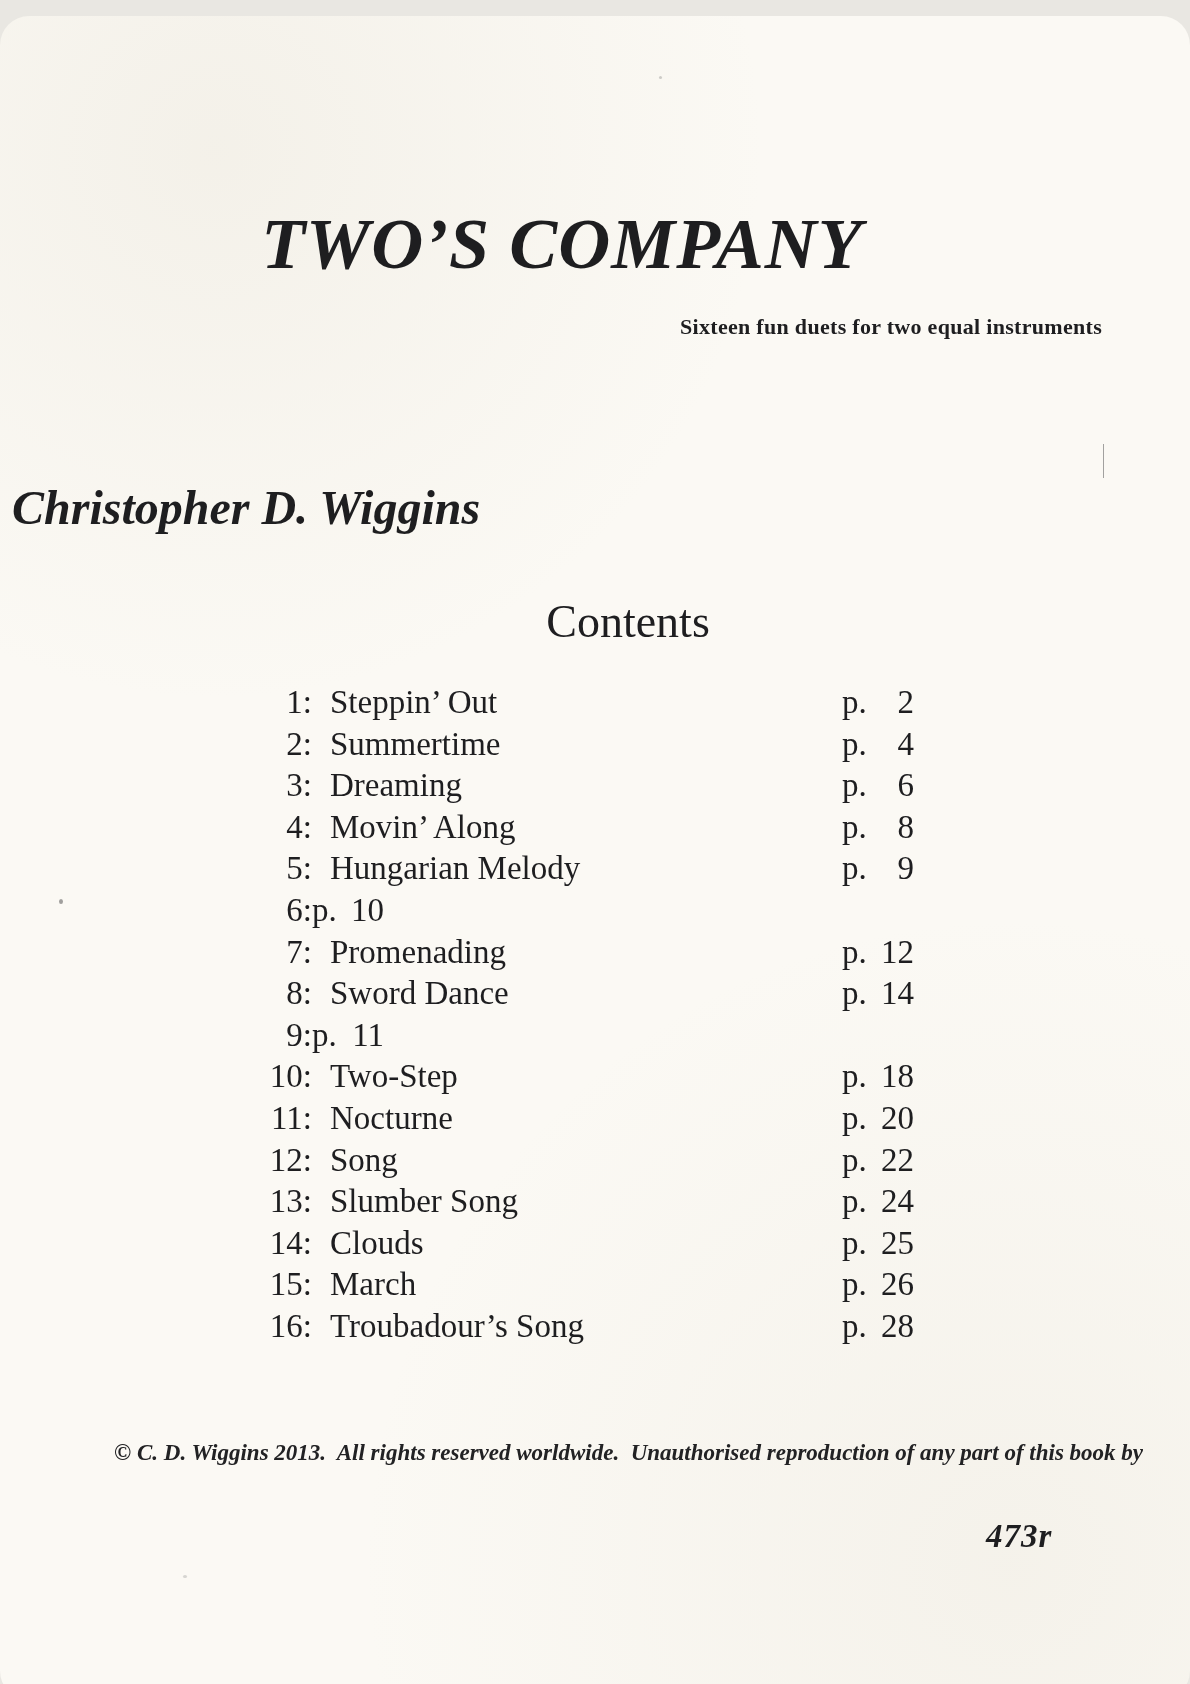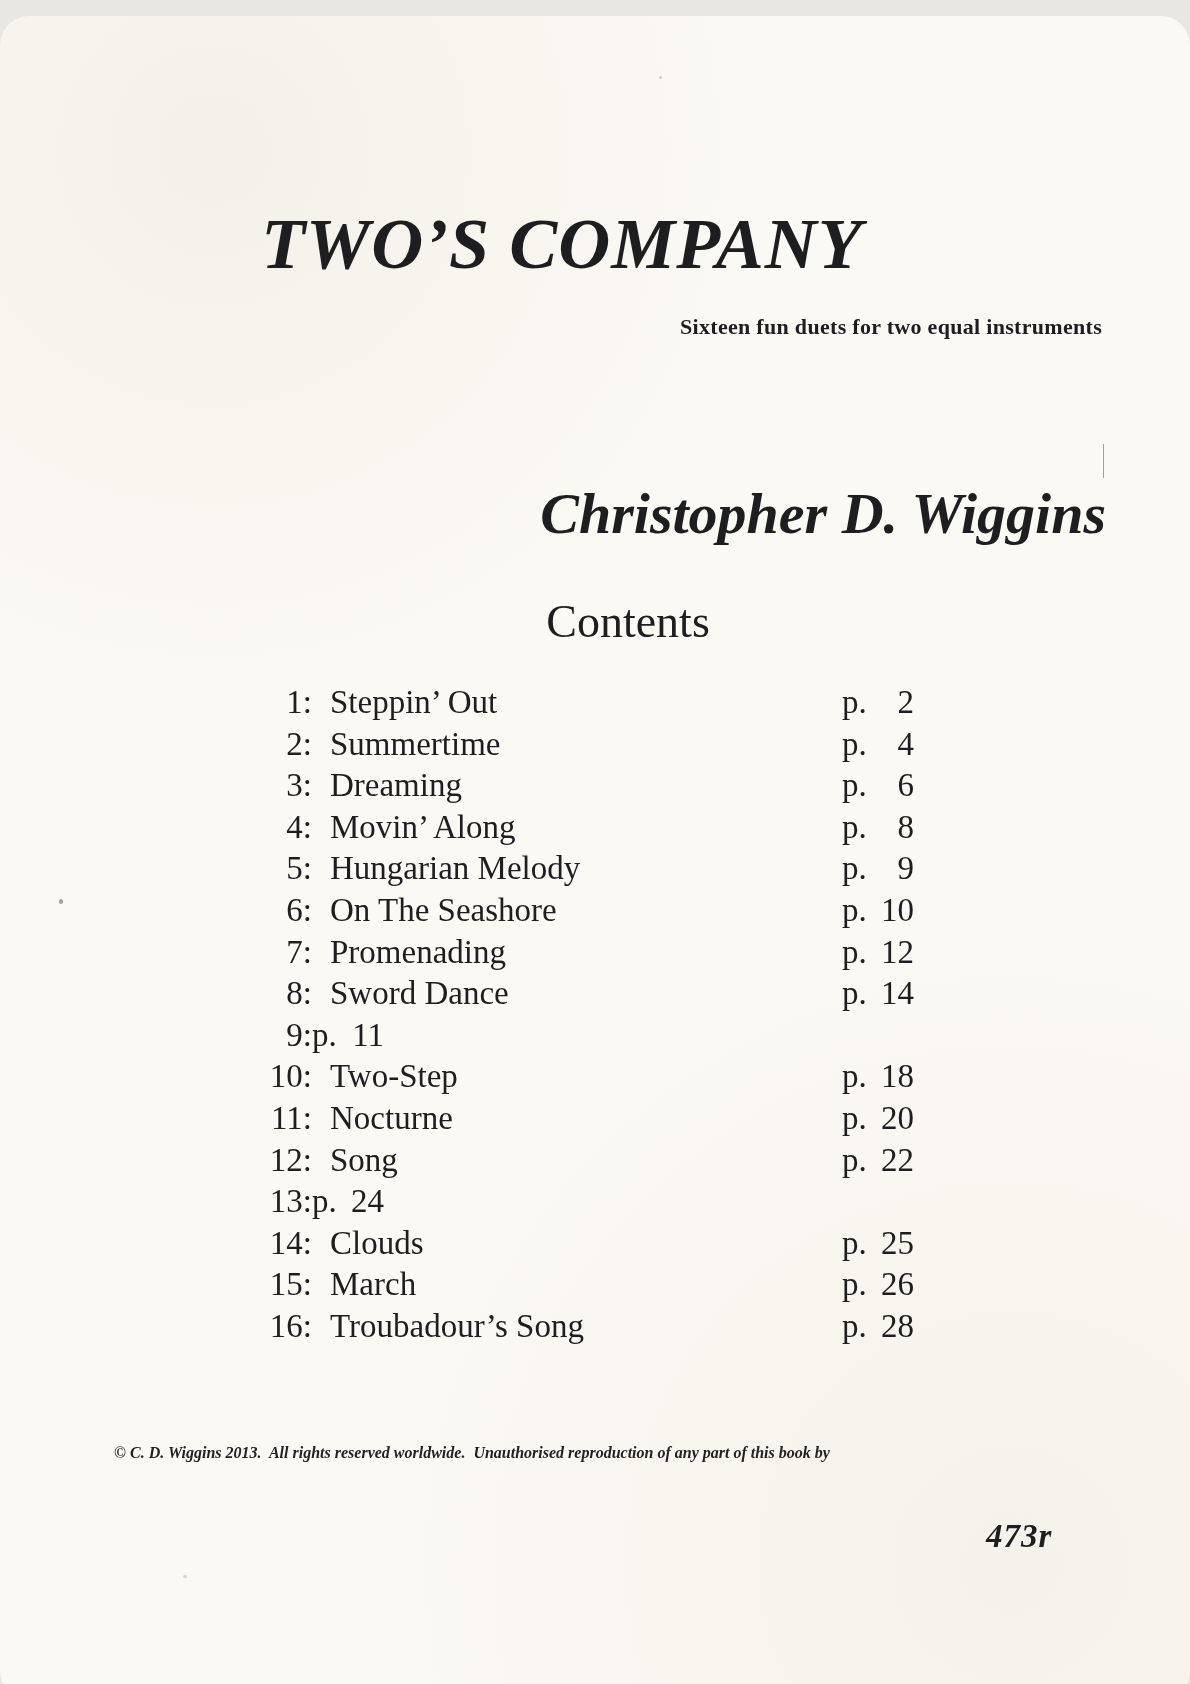--- a/index.html
+++ b/index.html
@@ -44,24 +44,24 @@
     text-align: right;
     font-size: 22px;
     font-weight: bold;
     letter-spacing: 0.3px;
     white-space: nowrap;
   }
 
   .author {
     position: absolute;
     top: 466px;
-    left: 0;
+    left: 12px;
     width: 1106px;
-    text-align: right;
-    font-size: 58px;
+    text-align: left;
+    font-size: 48px;
     line-height: 1.1;
     font-weight: bold;
     font-style: italic;
     white-space: nowrap;
   }
 
   .contents-heading {
     position: absolute;
     top: 578px;
     left: 0;
@@ -104,21 +104,21 @@
   }
   .toc-page .p-num {
     text-align: right;
   }
 
   .copyright {
     position: absolute;
     top: 1423px;
     left: 114px;
     width: 1000px;
-    font-size: 16px;
+    font-size: 23px;
     line-height: 28px;
     font-weight: bold;
     font-style: italic;
     color: #222224;
   }
   .copyright .cline {
     display: block;
     white-space: pre;
   }
 
@@ -202,21 +202,20 @@
       <span class="toc-num">5:</span>
       <span class="toc-title">Hungarian Melody</span>
       <span class="toc-page">
         <span class="p-label">p.</span>
         <span class="p-num">9</span>
       </span>
     </div>
 
     <div class="toc-row">
       <span class="toc-num">6:</span>
-      <span class="toc-title">On The Seashore</span>
       <span class="toc-page">
         <span class="p-label">p.</span>
         <span class="p-num">10</span>
       </span>
     </div>
 
     <div class="toc-row">
       <span class="toc-num">7:</span>
       <span class="toc-title">Promenading</span>
       <span class="toc-page">
@@ -264,20 +263,21 @@
       <span class="toc-num">12:</span>
       <span class="toc-title">Song</span>
       <span class="toc-page">
         <span class="p-label">p.</span>
         <span class="p-num">22</span>
       </span>
     </div>
 
     <div class="toc-row">
       <span class="toc-num">13:</span>
+      <span class="toc-title">Slumber Song</span>
       <span class="toc-page">
         <span class="p-label">p.</span>
         <span class="p-num">24</span>
       </span>
     </div>
 
     <div class="toc-row">
       <span class="toc-num">14:</span>
       <span class="toc-title">Clouds</span>
       <span class="toc-page">

